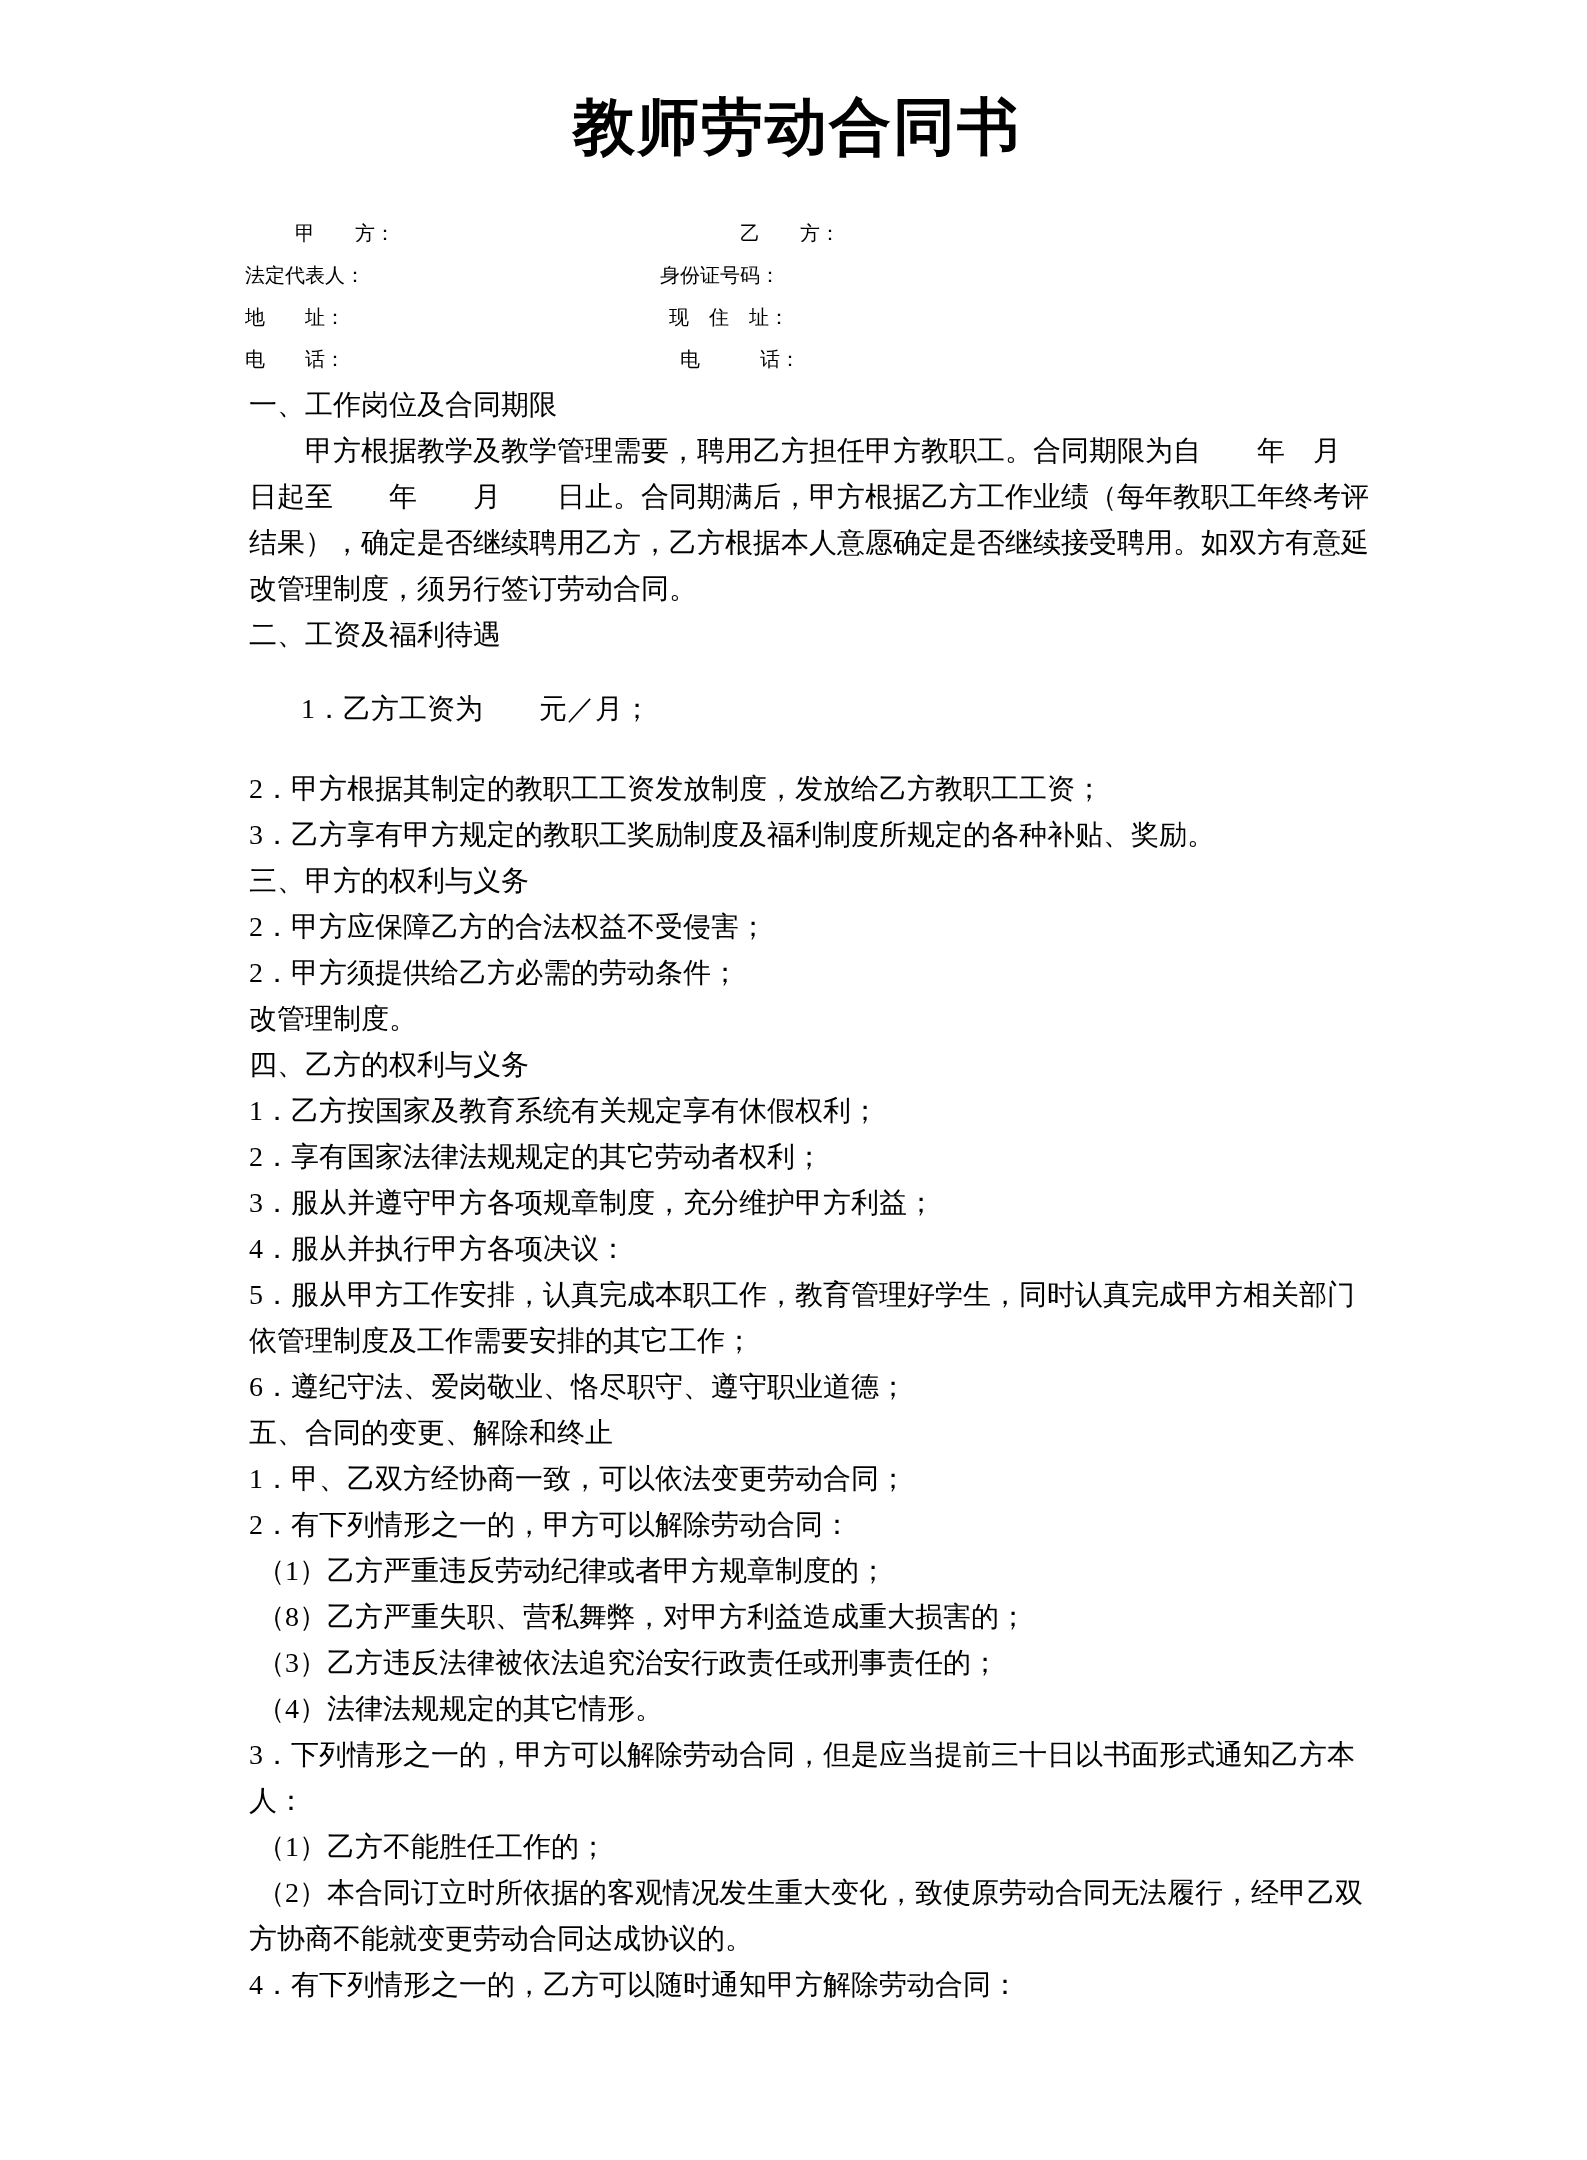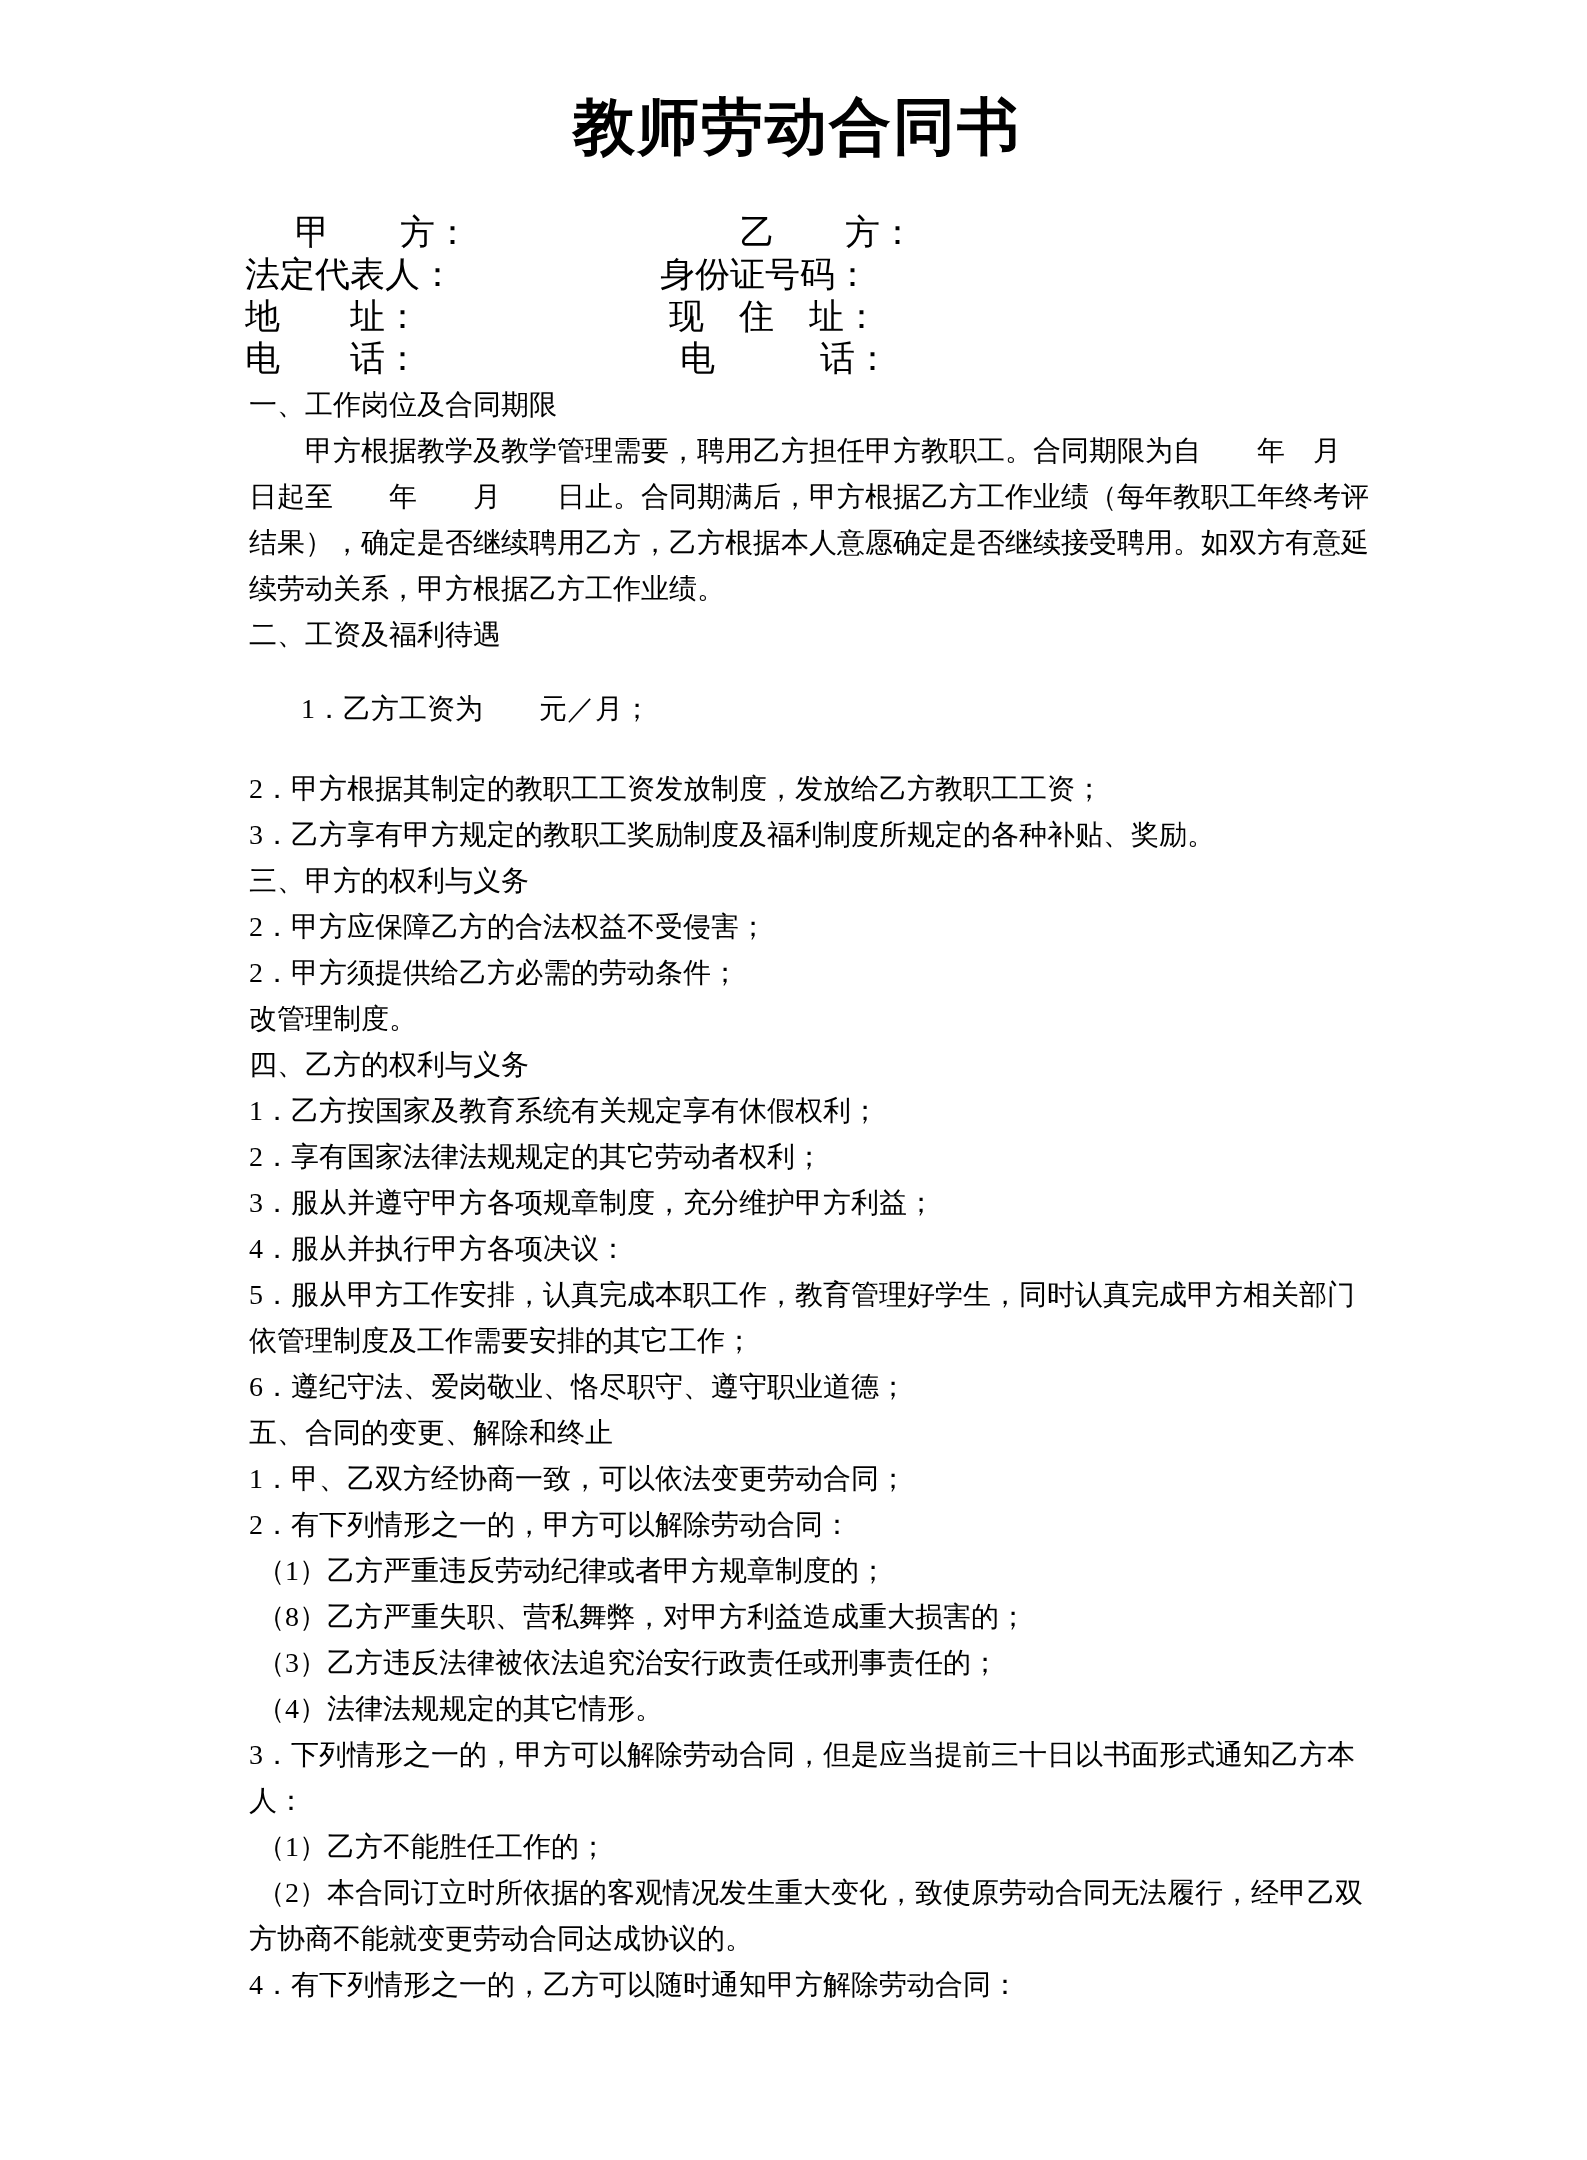--- a/index.html
+++ b/index.html
@@ -24,21 +24,21 @@
   .doc-title {
     margin: 90px 0 48px 0;
     text-align: center;
     font-size: 62px;
     font-weight: bold;
     line-height: 74px;
     letter-spacing: 2px;
     white-space: nowrap;
   }
   .party-grid {
-    font-size: 35px;
+    font-size: 20px;
     line-height: 42px;
   }
   .party-row {
     display: grid;
     grid-template-columns: 415px 1fr;
     white-space: nowrap;
   }
   .party-cell { white-space: pre; }
   .pl50 { padding-left: 50px; }
   .pl80 { padding-left: 80px; }
@@ -79,21 +79,21 @@
         <span class="party-cell">电　　话：</span>
         <span class="party-cell pl20">电　　　话：</span>
       </div>
     </div>
 
   <div class="lines">
       <p class="line">一、工作岗位及合同期限</p>
       <p class="line indent">甲方根据教学及教学管理需要，聘用乙方担任甲方教职工。合同期限为自　　年　月</p>
       <p class="line">日起至　　年　　月　　日止。合同期满后，甲方根据乙方工作业绩（每年教职工年终考评</p>
       <p class="line">结果），确定是否继续聘用乙方，乙方根据本人意愿确定是否继续接受聘用。如双方有意延</p>
-      <p class="line">续劳动关系，甲方根据乙方工作业绩。</p>
+      <p class="line">改管理制度，须另行签订劳动合同。</p>
       <p class="line">二、工资及福利待遇</p>
       <p class="line wage">1．乙方工资为　　元／月；</p>
       <p class="line">2．甲方根据其制定的教职工工资发放制度，发放给乙方教职工工资；</p>
       <p class="line">3．乙方享有甲方规定的教职工奖励制度及福利制度所规定的各种补贴、奖励。</p>
       <p class="line">三、甲方的权利与义务</p>
       <p class="line">2．甲方应保障乙方的合法权益不受侵害；</p>
       <p class="line">2．甲方须提供给乙方必需的劳动条件；</p>
       <p class="line">改管理制度。</p>
       <p class="line">四、乙方的权利与义务</p>
       <p class="line">1．乙方按国家及教育系统有关规定享有休假权利；</p>

